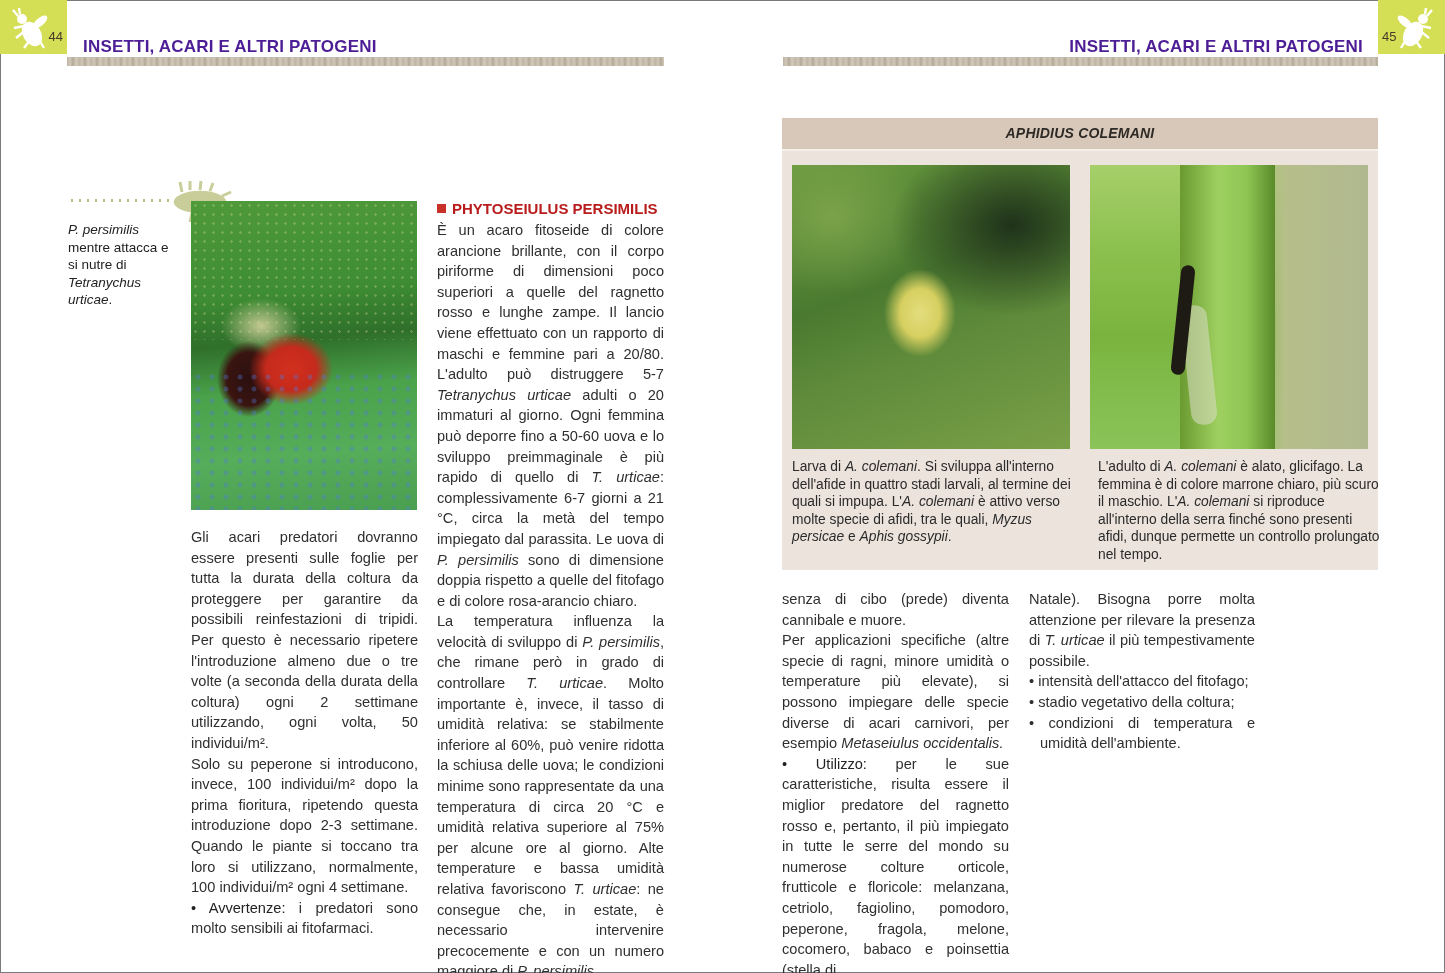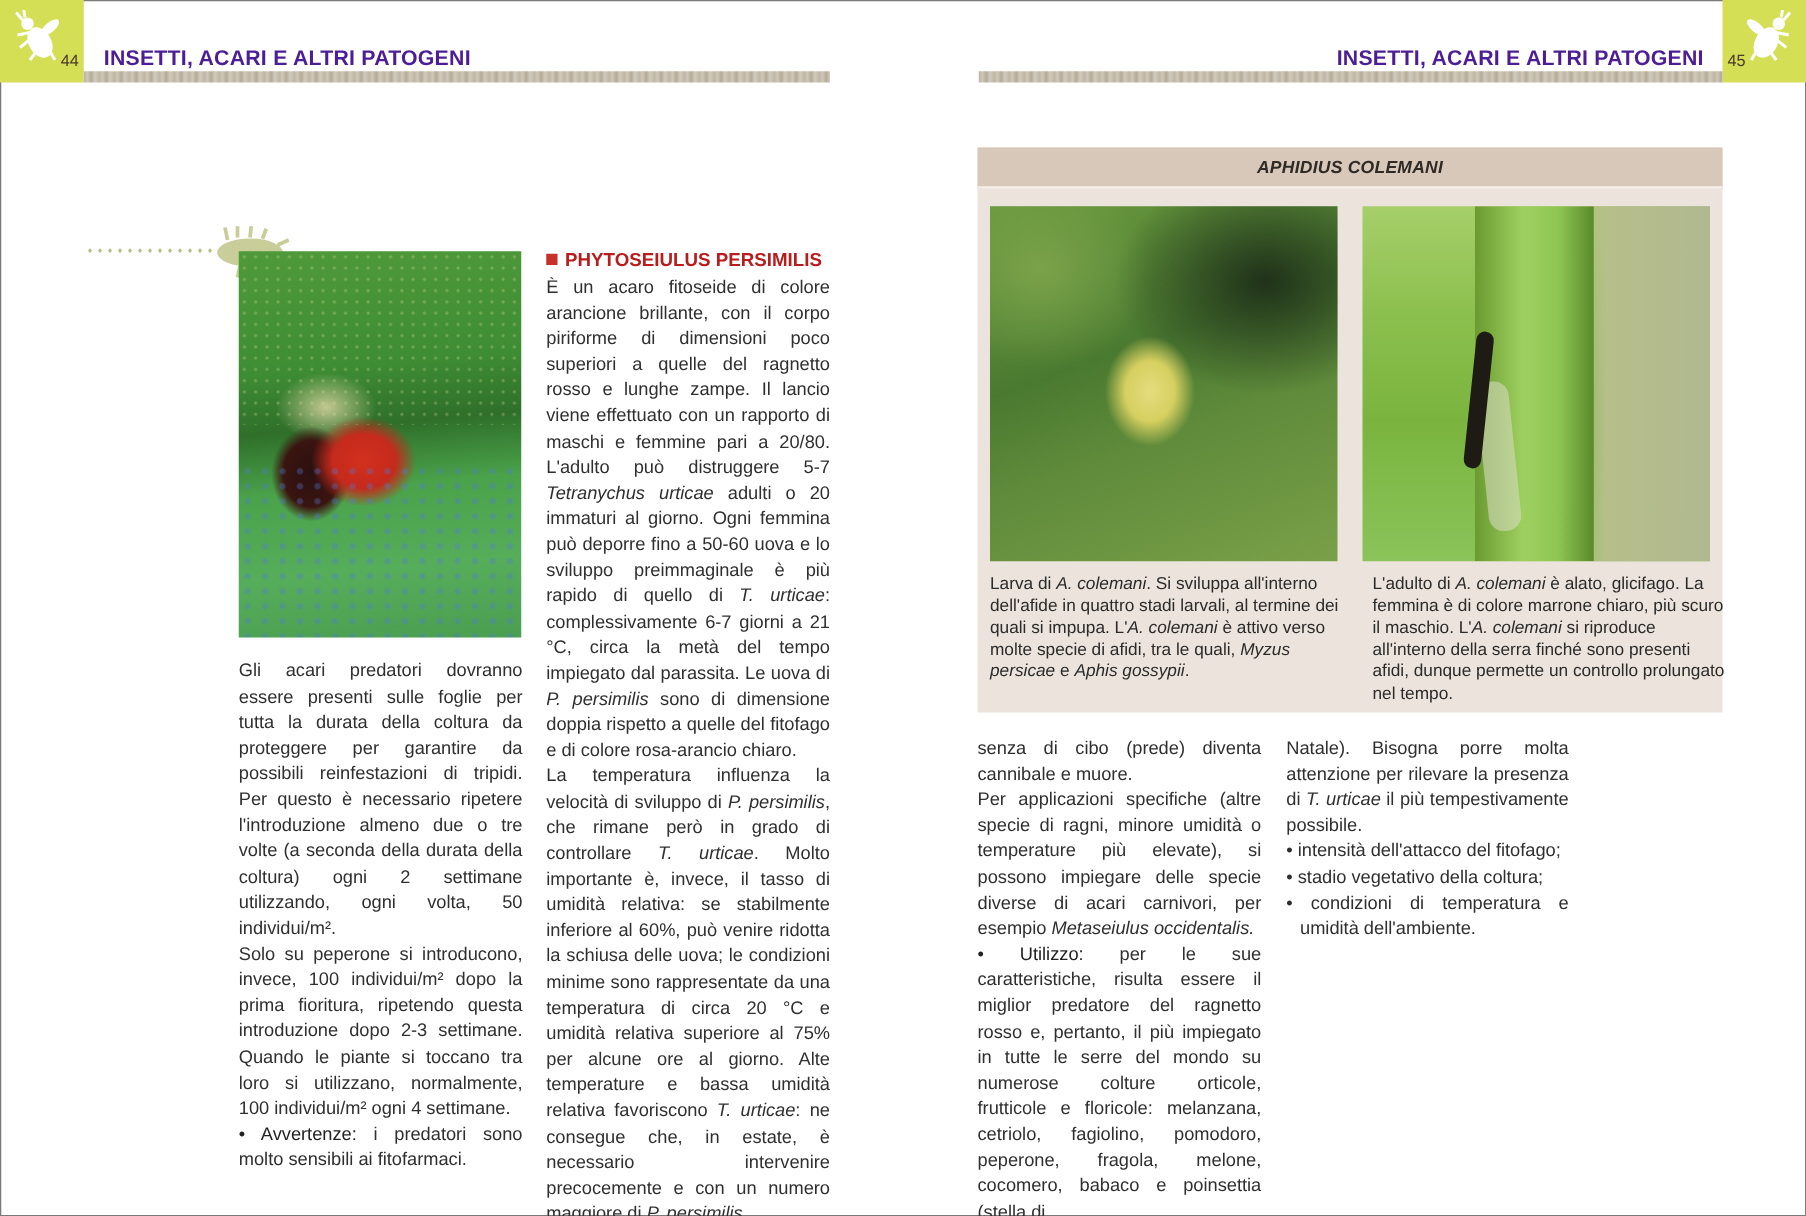--- a/index.html
+++ b/index.html
@@ -7,21 +7,21 @@
     width: 1445px; height: 973px; position: relative; overflow: hidden;
     background: #ffffff;
     font-family: "Liberation Sans", sans-serif;
     color: #2a2a2a;
   }
   .frame { position: absolute; left: 0; top: 0; width: 1443px; height: 971px; border: 1px solid #7a7a7a; }
   .page { position: absolute; top: 0; height: 973px; }
   .page-left { left: 0; width: 722px; }
   .page-right { left: 722px; width: 723px; }
 
-  .corner-tab { position: absolute; top: 0; width: 67px; height: 66px; background: #d4df56; }
+  .corner-tab { position: absolute; top: 0; width: 67px; height: 54px; background: #d4df56; }
   .corner-tab.left { left: 0; }
   .corner-tab.right { right: 0; }
   .corner-tab svg { position: absolute; top: 8px; }
   .corner-tab.left svg { left: 10px; }
   .corner-tab.right svg { right: 10px; }
   .page-number { position: absolute; bottom: 10px; font-size: 13px; color: #4a3a2a; font-weight: normal; }
   .corner-tab.left .page-number { right: 4px; }
   .corner-tab.right .page-number { left: 4px; }
 
   .running-head { position: absolute; top: 37px; font-size: 17px; font-weight: bold; color: #4c1d95; letter-spacing: 0.2px; }
@@ -112,20 +112,23 @@
   <div class="running-head">INSETTI, ACARI E ALTRI PATOGENI</div>
   <div class="rule-bar"></div>
 
   <div class="dots"></div>
   <svg class="mite-badge" width="64" height="44" viewBox="0 0 64 44">
     <g fill="#c9cd9a" stroke="#ffffff" stroke-width="1.5">
       <ellipse cx="30" cy="22" rx="27" ry="12"></ellipse>
       <path d="M12 12 L10 2 M20 10 L20 1 M30 10 L31 1 M40 11 L43 3 M52 16 L61 12 M52 26 L60 32 M42 33 L46 42 M32 34 L32 43 M22 33 L20 42" stroke="#c9cd9a" stroke-width="3" fill="none"></path>
     </g>
   </svg>
+  <div class="side-caption">
+    <i>P. persimilis</i><span> mentre attacca e si nutre di </span><i>Tetranychus urticae</i><span>.</span>
+  </div>
 
   <div class="photo photo-mite" title="Predatory mite attacking red spider mite on leaf">
     <div class="speckle"></div>
     <div class="blue"></div>
   </div>
 
   <div class="body-text col-a">
     <p>Gli acari predatori dovranno essere presenti sulle foglie per tutta la durata della coltura da proteggere per garantire da possibili reinfestazioni di tripidi. Per questo è necessario ripetere l'introduzione almeno due o tre volte (a seconda della durata della coltura) ogni 2 settimane utilizzando, ogni volta, 50 individui/m².</p>
     <p>Solo su peperone si introducono, invece, 100 individui/m² dopo la prima fioritura, ripetendo questa introduzione dopo 2-3 settimane. Quando le piante si toccano tra loro si utilizzano, normalmente, 100 individui/m² ogni 4 settimane.</p>
     <p><b>• Avvertenze:</b><span> i predatori sono molto sensibili ai fitofarmaci.</span></p>

